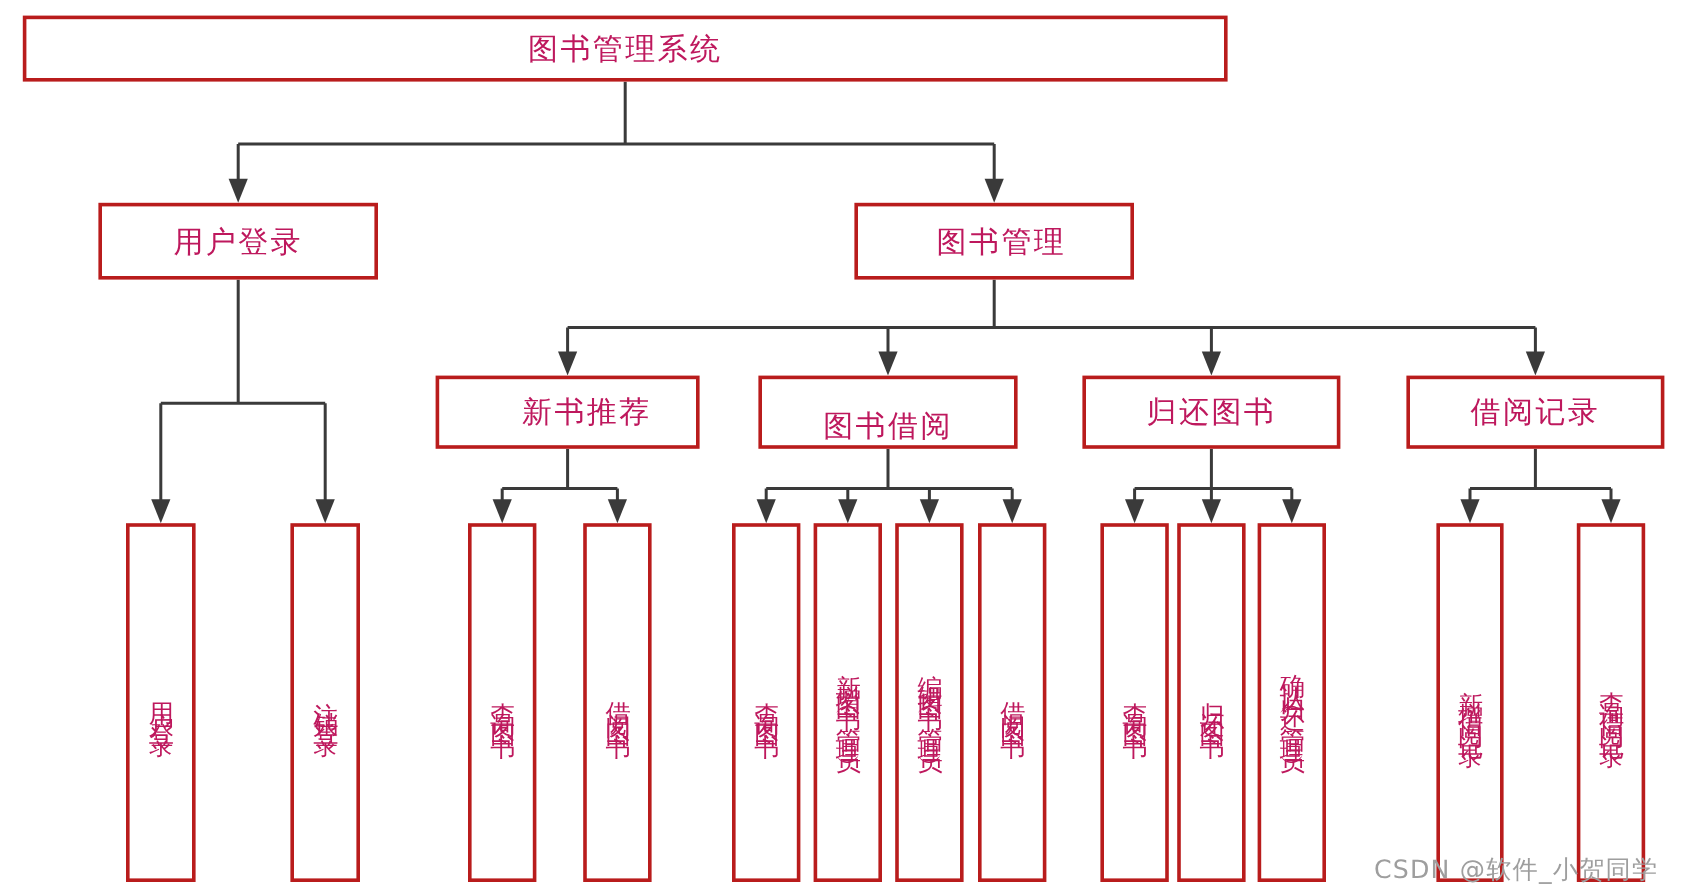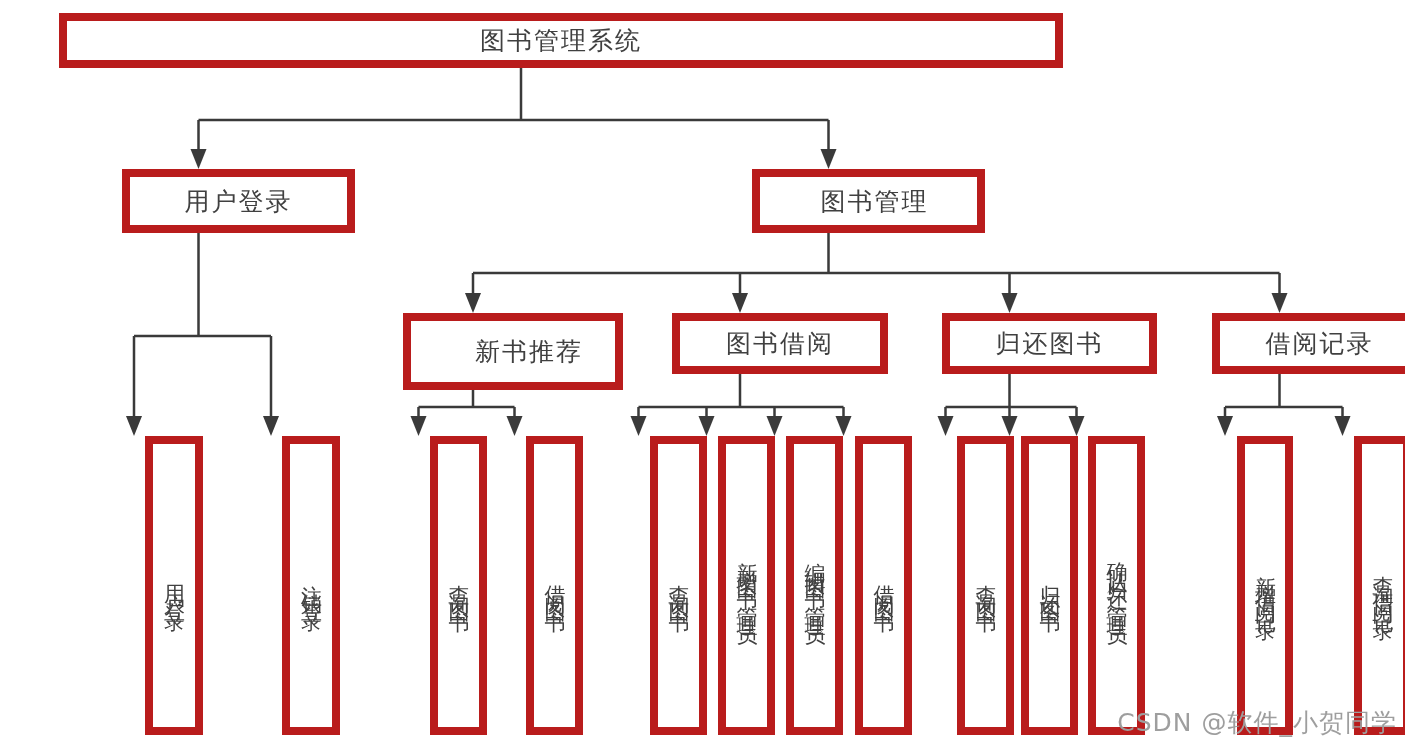--- a/index.html
+++ b/index.html
@@ -20,26 +20,25 @@
     left: 0;
     top: 0;
     width: 1405px;
     height: 747px;
     pointer-events: none;
   }
   .node {
     position: absolute;
     box-sizing: border-box;
     background: #ffffff;
-    border: 8px solid #b91c1c;
+    border: 3px solid #b91c1c;
     display: flex;
     align-items: center;
     justify-content: center;
-    color: #404040;
-    margin-left: 40px;
+    color: #be185d;
   }
   .node.header {
     font-size: 25px;
     letter-spacing: 2px;
     white-space: nowrap;
   }
   .node.leaf {
     font-size: 21px;
   }
   .node.leaf .vtext {
@@ -48,44 +47,44 @@
     letter-spacing: 9px;
     line-height: 1;
     white-space: nowrap;
   }
   
   .n-root        { left: 19px;   top: 13px;  width: 1004px; height: 55px; }
   
   .n-user-login  { left: 82px;   top: 169px; width: 233px;  height: 64px; }
   .n-book-mgmt   { left: 712px;  top: 169px; width: 233px;  height: 64px; padding-left: 12px; }
   
-  .n-new-book    { left: 363px;  top: 313px; width: 220px;  height: 77px; padding-left: 32px; }
-  .n-book-borrow { left: 632px;  top: 313px; width: 216px;  height: 61px; }
+  .n-new-book    { left: 363px;  top: 313px; width: 220px;  height: 61px; padding-left: 32px; }
+  .n-book-borrow { left: 632px;  top: 313px; width: 216px;  height: 61px; align-items: flex-end; }
   .n-cur-borrow  { left: 902px;  top: 313px; width: 215px;  height: 61px; }
   .n-borrow-rec  { left: 1172px; top: 313px; width: 215px;  height: 61px; }
   
   .leaf          { top: 436px; height: 299px; }
   .n-l1  { left: 105px;  width: 58px; }
   .n-l2  { left: 242px;  width: 58px; }
   .n-l3  { left: 390px;  width: 57px; }
   .n-l4  { left: 486px;  width: 57px; }
   .n-l5  { left: 610px;  width: 57px; }
   .n-l6  { left: 678px;  width: 57px; }
   .n-l7  { left: 746px;  width: 57px; }
   .n-l8  { left: 815px;  width: 57px; }
   .n-l9  { left: 917px;  width: 57px; }
   .n-l10 { left: 981px;  width: 57px; }
   .n-l11 { left: 1048px; width: 57px; }
   .n-l12 { left: 1197px; width: 56px; }
   .n-l13 { left: 1314px; width: 57px; }
   .watermark {
     position: absolute;
-    right: 8px;
+    right: 23px;
     bottom: 8px;
-    font-size: 25px;
+    font-size: 21px;
     color: #9e9e9e;
     letter-spacing: 1px;
     white-space: nowrap;
     margin-top: 37px;
   }
 </style>
 </head>
 <body>
 
 <div class="canvas">

